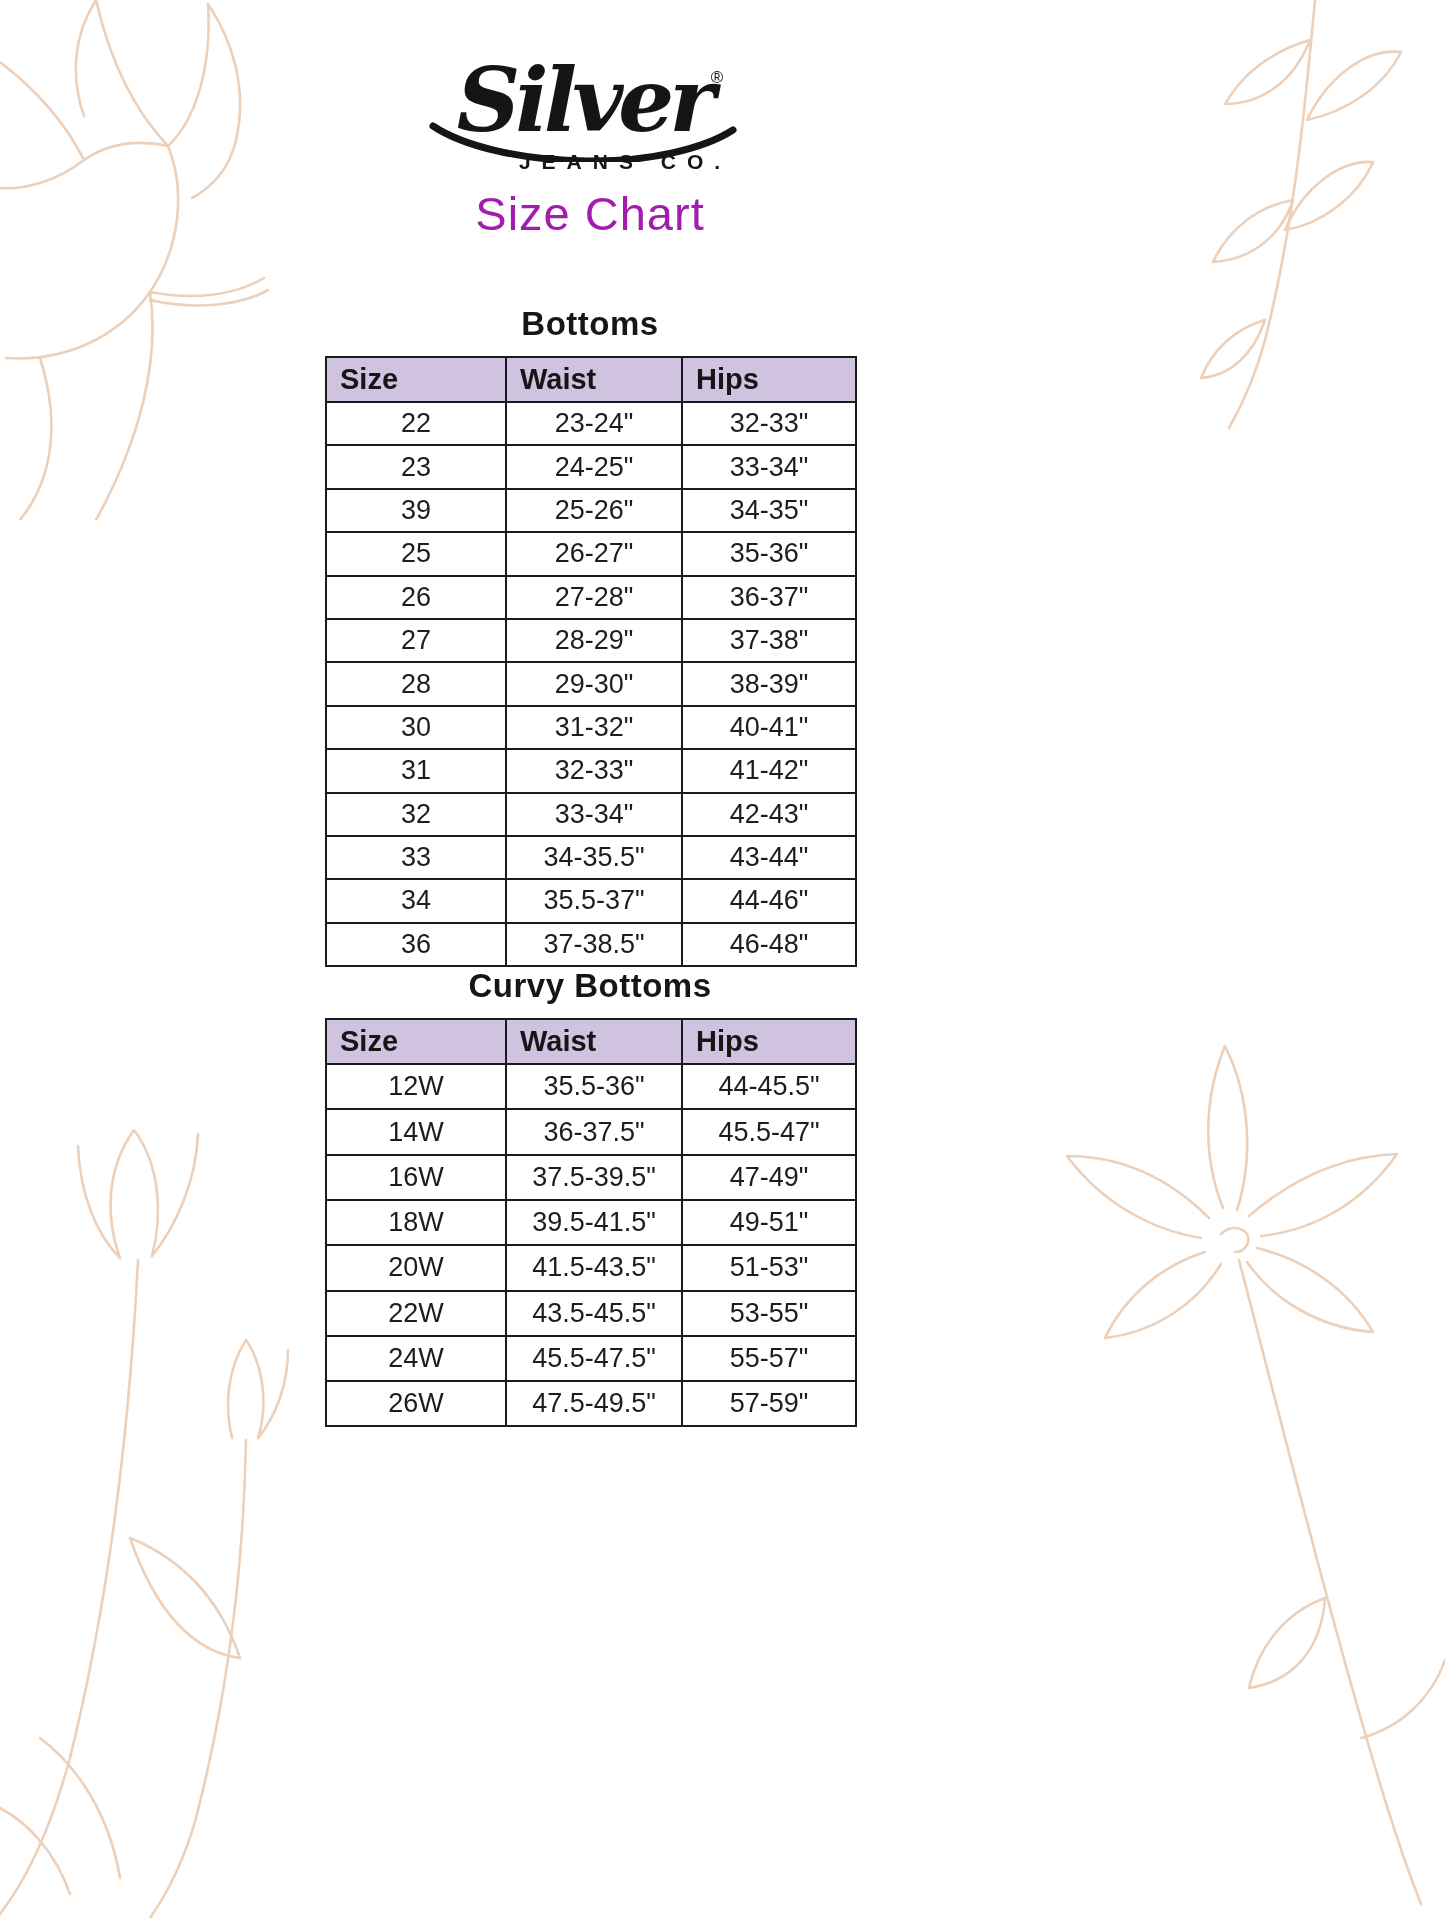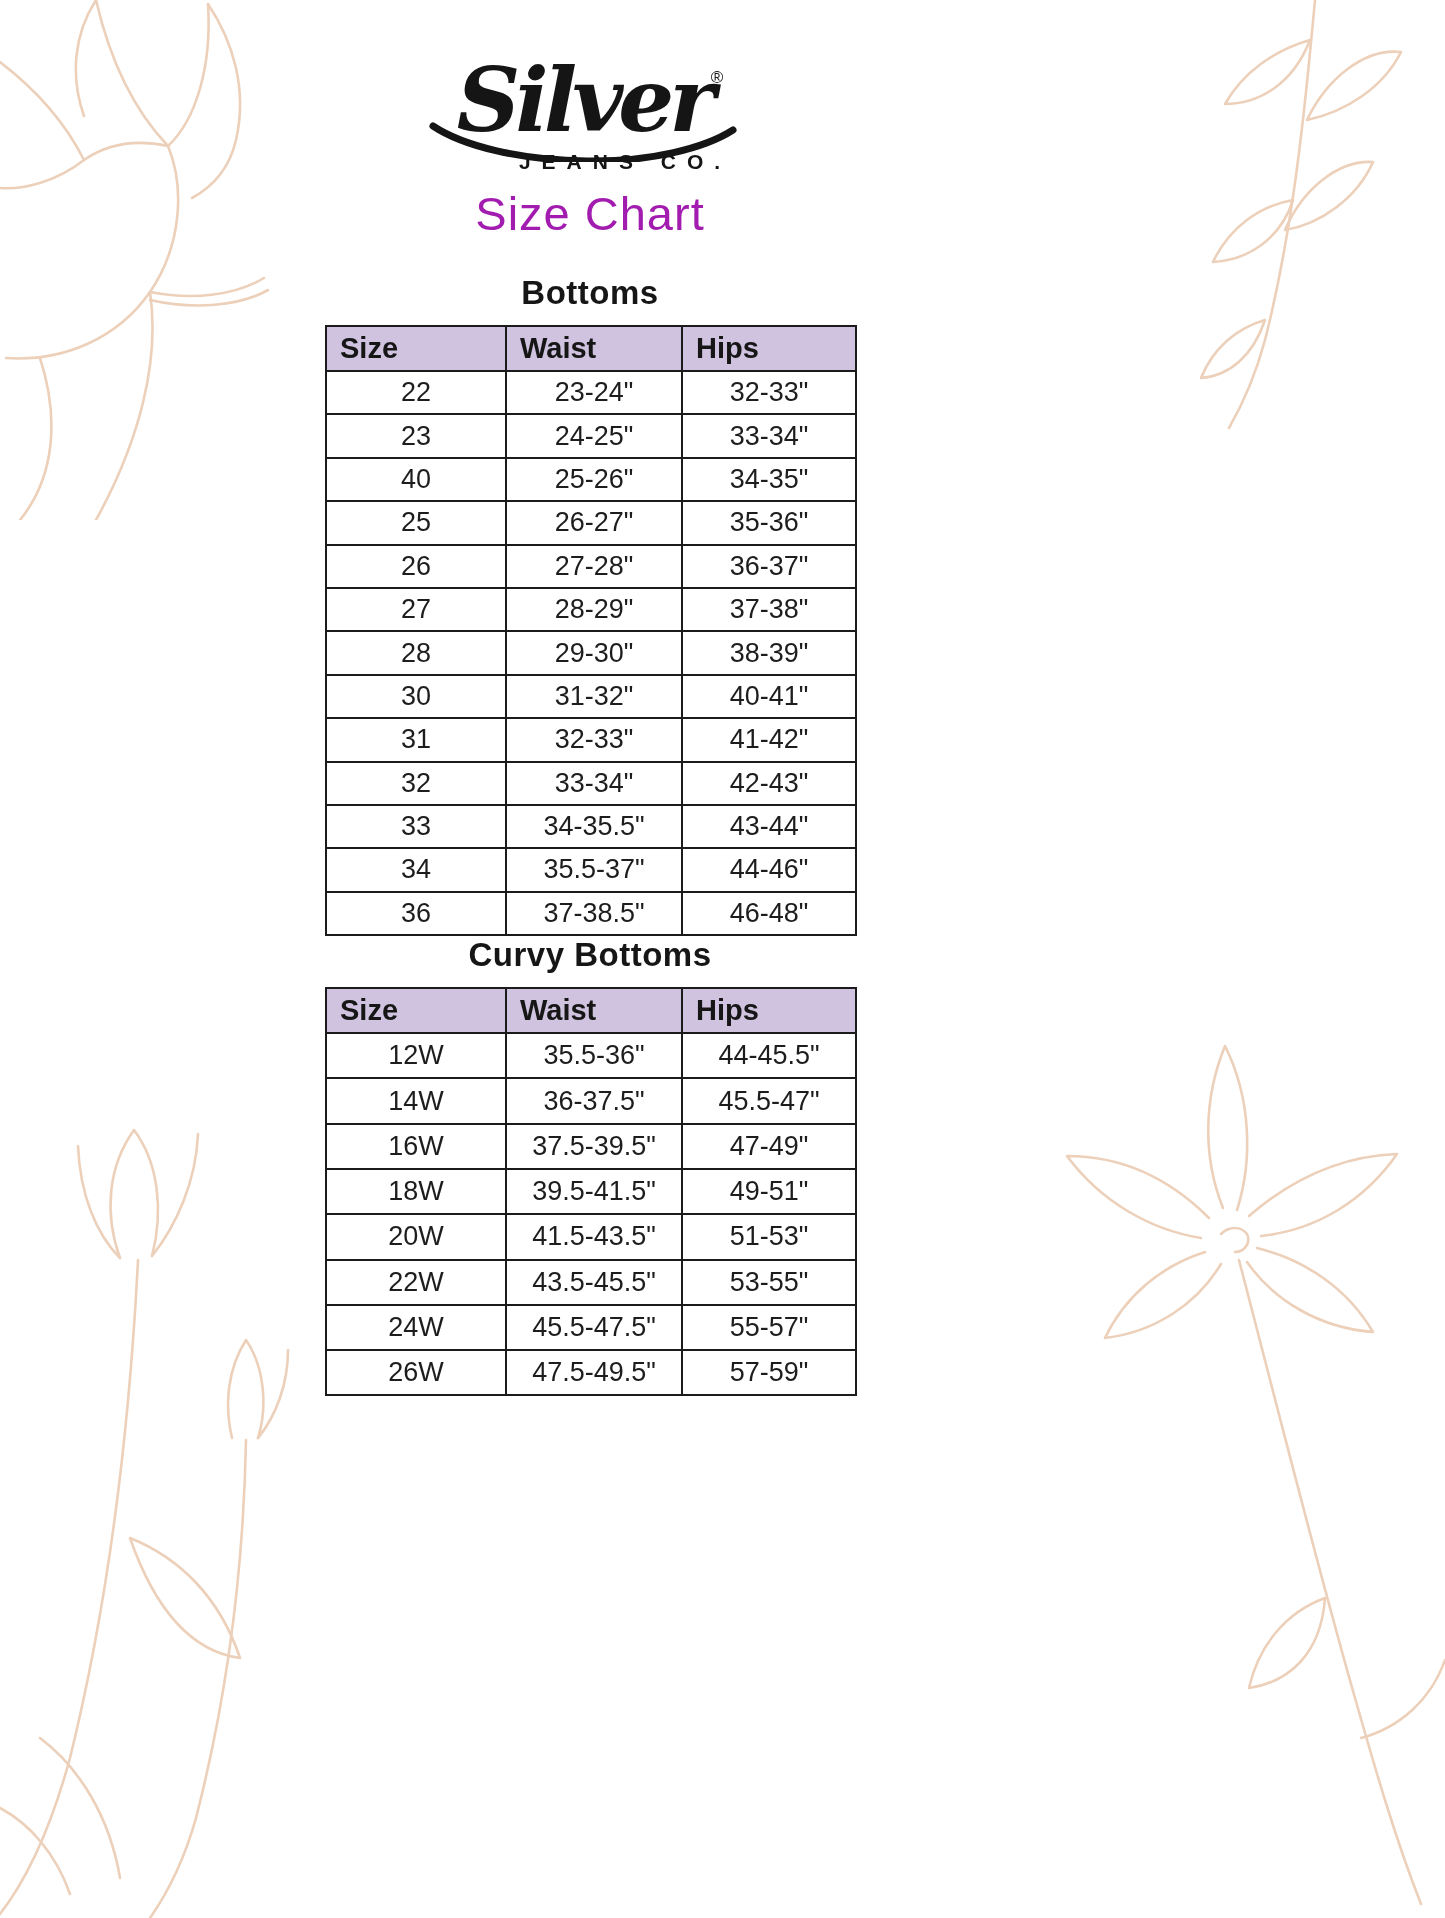--- a/index.html
+++ b/index.html
@@ -92,21 +92,21 @@
     letter-spacing:1px;
     color:#a21caf;
   }
   .section-title{
     font-size:33px;
     font-weight:bold;
     letter-spacing:.5px;
     color:#161616;
     margin:0;
   }
-  .section-title.first{margin-top:33px;}
+  .section-title.first{margin-top:64px;}
   .section-title.second{}
   
   table.size-table{
     border-collapse:collapse;
     width:530px;
     margin:13px 0 0;
     table-layout:fixed;
   }
   table.size-table th,
   table.size-table td{
@@ -229,21 +229,21 @@
             <td>22</td>
             <td>23-24"</td>
             <td>32-33"</td>
           </tr>
           <tr>
             <td>23</td>
             <td>24-25"</td>
             <td>33-34"</td>
           </tr>
           <tr>
-            <td>40</td>
+            <td>39</td>
             <td>25-26"</td>
             <td>34-35"</td>
           </tr>
           <tr>
             <td>25</td>
             <td>26-27"</td>
             <td>35-36"</td>
           </tr>
           <tr>
             <td>26</td>

